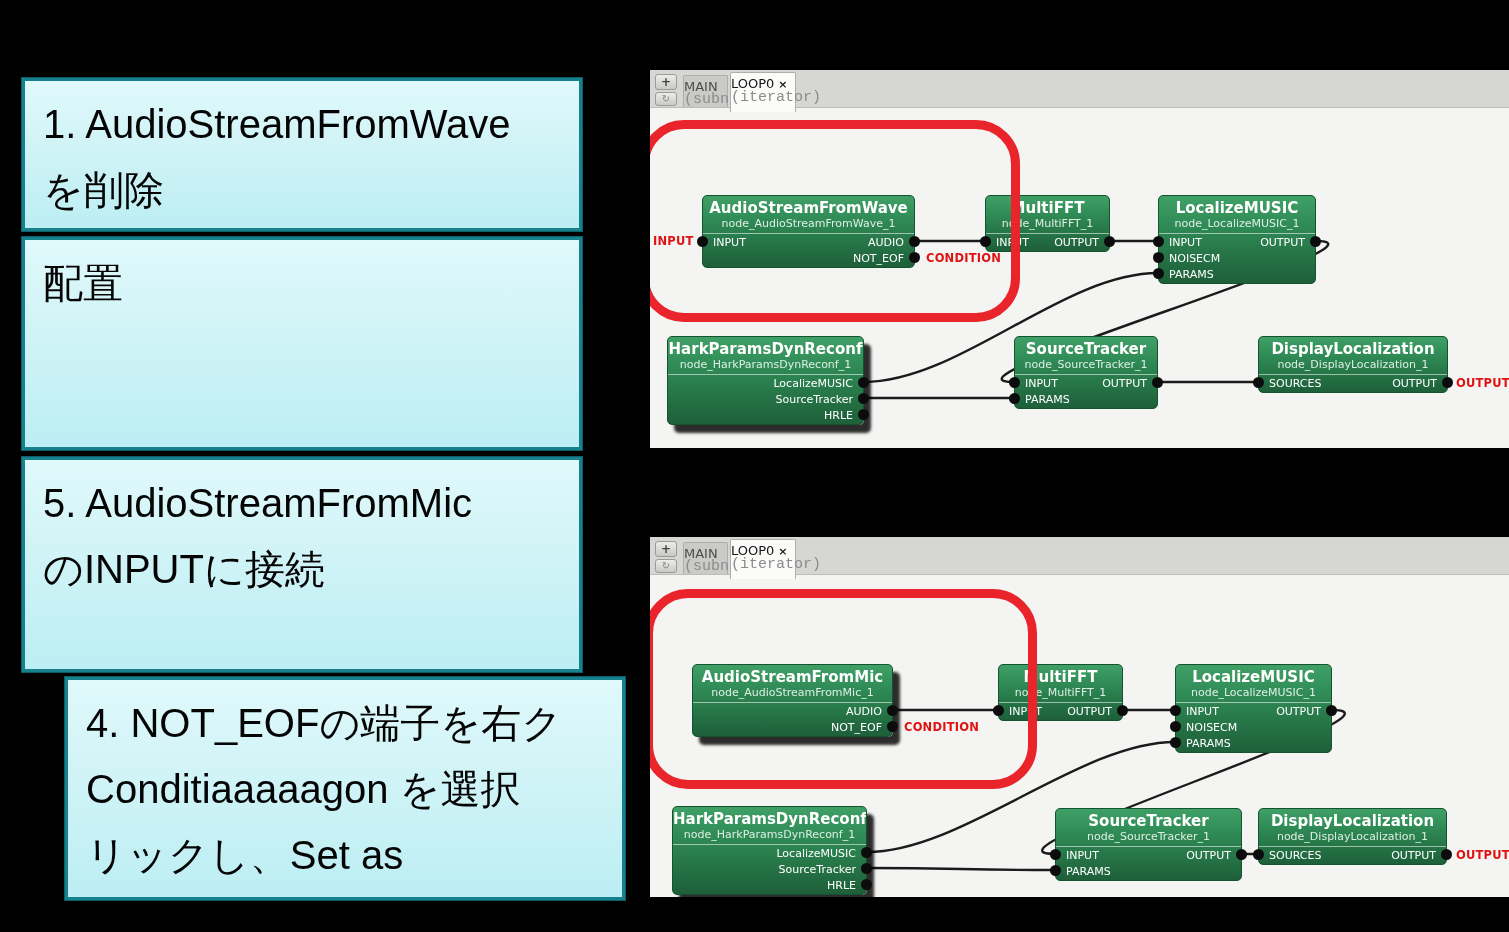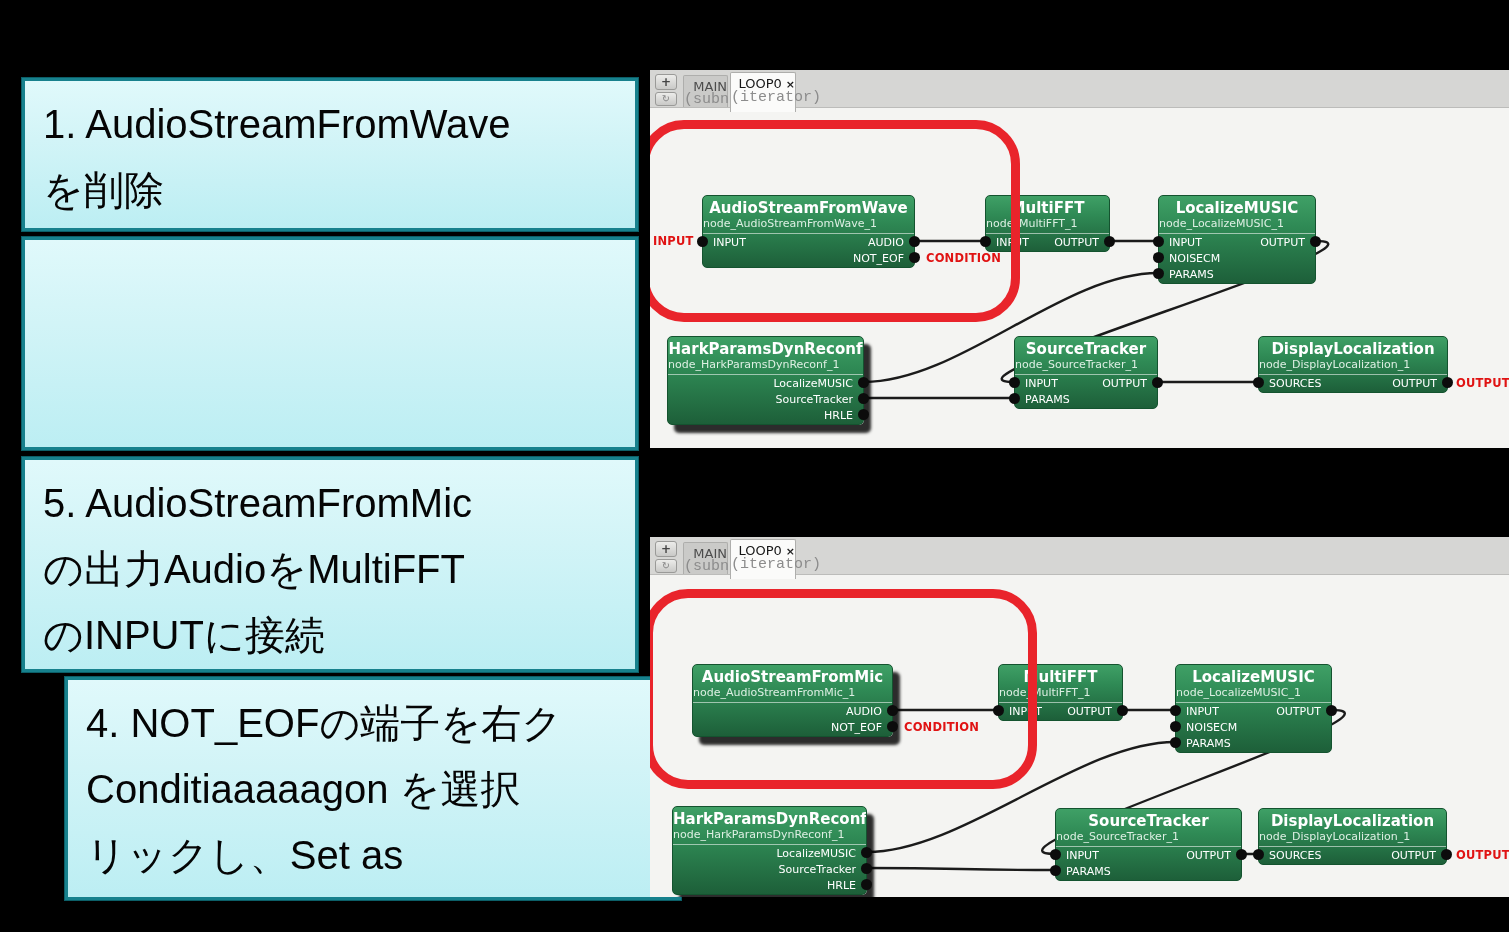--- a/index.html
+++ b/index.html
@@ -3,21 +3,21 @@
 <meta charset="utf-8">
 <style>
   html,body{margin:0;padding:0;}
   body{
     width:1509px;height:932px;position:relative;overflow:hidden;
     background:#000;
     font-family:"DejaVu Sans","Liberation Sans",sans-serif;
   }
   
   .note{
-    position:absolute;left:22px;width:616px;box-sizing:border-box;
+    position:absolute;left:22px;width:560px;box-sizing:border-box;
     border:3px solid #17818d;outline:1px solid #0c5f68;
     background:linear-gradient(180deg,#e0f9fb 0%,#d2f4f7 40%,#bceef3 100%);
     padding:10px 18px 0 18px;
     font-family:"Liberation Sans","DejaVu Sans",sans-serif;
   }
   .note-line{
     font-size:40px;line-height:66px;color:#050505;white-space:nowrap;
   }
   
   .panel{position:absolute;background:#f4f4f2;overflow:hidden;}
@@ -28,41 +28,41 @@
   .tool-btn{
     position:absolute;left:5px;width:22px;text-align:center;
     background:linear-gradient(#ececea,#c9c9c7);
     border:1px solid #9a9a98;border-radius:3px;color:#444;box-sizing:border-box;
   }
   .tool-btn.add{top:4px;height:16px;line-height:14px;font-size:12px;font-weight:bold;}
   .tool-btn.refresh{top:22px;height:14px;line-height:12px;font-size:10px;color:#888;}
   .tab{
     position:absolute;top:5px;height:32px;box-sizing:border-box;
     background:#cacac8;border:1px solid #aeaeac;border-bottom:none;
-    text-align:right;border-radius:2px 2px 0 0;cursor:default;z-index:1;
+    text-align:left;border-radius:2px 2px 0 0;cursor:default;z-index:1;
   }
   .tab.active{background:#fbfbfa;top:2px;height:40px;z-index:3;}
   .tab-title{font-size:13px;color:#4c4c4c;line-height:15px;margin-top:3px;white-space:nowrap;}
   .tab.active .tab-title{color:#161616;}
   .tab-sub{font-size:15px;color:#8c8c8c;line-height:11px;white-space:nowrap;font-family:Liberation Mono, monospace;}
   .tab-close{font-size:11px;font-weight:bold;color:#1d1d1d;margin-left:4px;}
   svg.wires{position:absolute;left:0;top:0;z-index:1;}
   
   .node{
     position:absolute;box-sizing:border-box;border-radius:5px;z-index:2;
     background:linear-gradient(180deg,#3fa066 0%,#2f8a55 35%,#1d5f39 100%);
     border:1px solid #14532f;color:#fff;overflow:hidden;
   }
   .node.selected{box-shadow:7px 8px 3px rgba(0,0,0,0.82);}
   .node-title{
     font-weight:bold;font-size:15px;text-align:center;
     padding-top:3px;height:18px;line-height:18px;white-space:nowrap;
   }
   .node-sub{
-    font-size:11px;text-align:left;height:16px;line-height:14px;color:#ddefe3;
+    font-size:11px;text-align:center;height:16px;line-height:14px;color:#ddefe3;
     border-bottom:1px solid rgba(255,255,255,0.55);white-space:nowrap;
   }
   .prow{
     height:16px;display:flex;justify-content:space-between;align-items:center;
     font-size:11px;padding:0 10px;white-space:nowrap;
   }
   .prow span{pointer-events:none;}
   .dot{
     position:absolute;width:11px;height:11px;border-radius:50%;
     background:#0c0c0c;z-index:4;
@@ -78,24 +78,24 @@
 </style>
 </head>
 <body>
 
 <div id="app">
     <div class="note" style="top: 78px; height: 153px;">
       <div class="note-line">1. AudioStreamFromWave</div>
       <div class="note-line">を削除</div>
     </div>
     <div class="note" style="top: 237px; height: 213px;">
+      <div class="note-line">配置</div>
     </div>
     <div class="note" style="top: 457px; height: 215px;">
       <div class="note-line">5. AudioStreamFromMic</div>
-      <div class="note-line">の出力AudioをMultiFFT</div>
       <div class="note-line">のINPUTに接続</div>
     </div>
     <div class="note" style="top: 677px; height: 223px; margin-left: 43px;">
       <div class="note-line">4. NOT_EOFの端子を右ク</div>
       <div class="note-line">Conditiaaaaagon を選択</div>
       <div class="note-line">リックし、Set as</div>
     </div>
     <div class="panel" style="left: 650px; top: 70px; width: 859px; height: 378px;">
       <div class="tabbar">
         <div class="tool-btn add">+</div>

